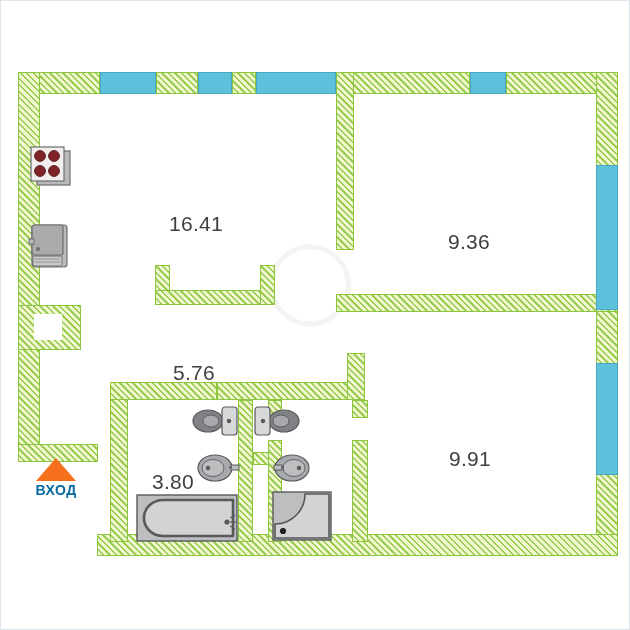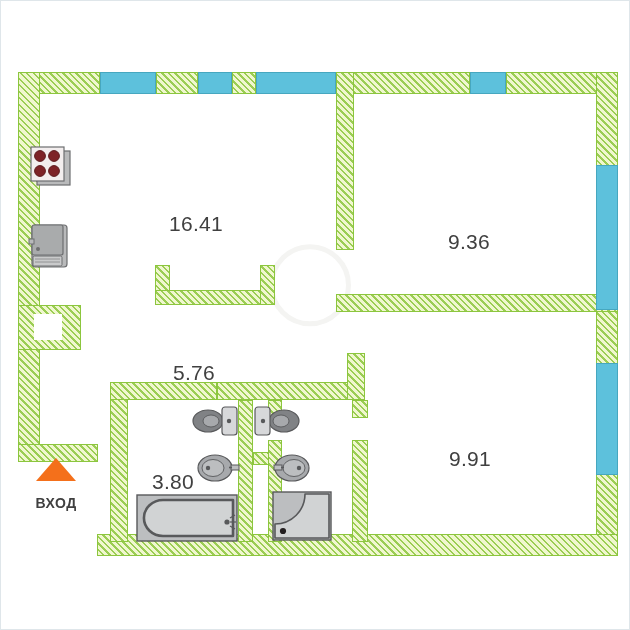--- a/index.html
+++ b/index.html
@@ -76,22 +76,22 @@
     transform: translateX(-50%);
   }
   #entrance .tri {
     width: 0; height: 0;
     margin: 0 auto;
     border-left: 20px solid transparent;
     border-right: 20px solid transparent;
     border-bottom: 23px solid #f4701b;
   }
   #entrance .lbl {
-    margin-top: 14px;
-    color: #404040;
+    margin-top: 1px;
+    color: #0369a1;
     font-size: 14px;
     font-weight: bold;
     letter-spacing: 0.5px;
     font-family: "Liberation Sans", sans-serif;
   }
 
   
   .fix { position: absolute; }
   .fix svg { display: block; overflow: visible; }
 

